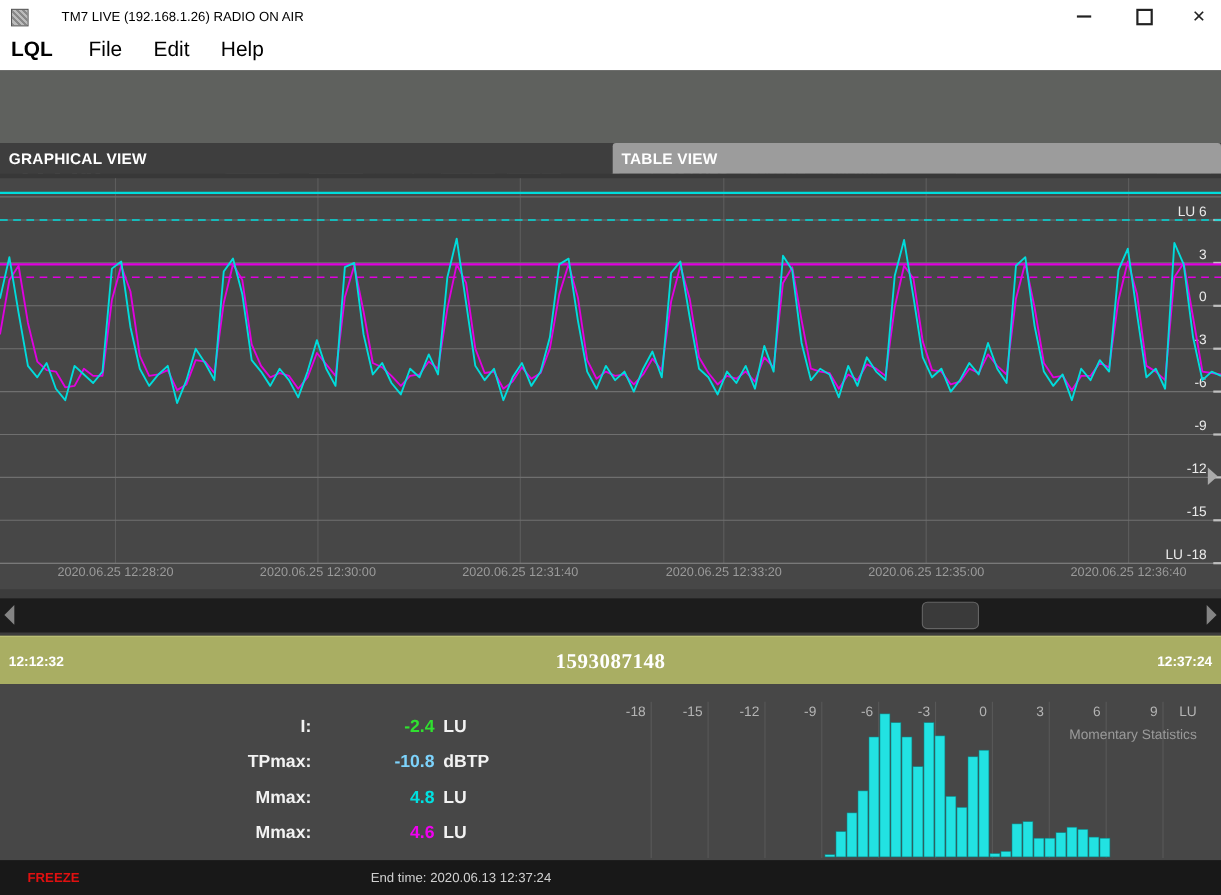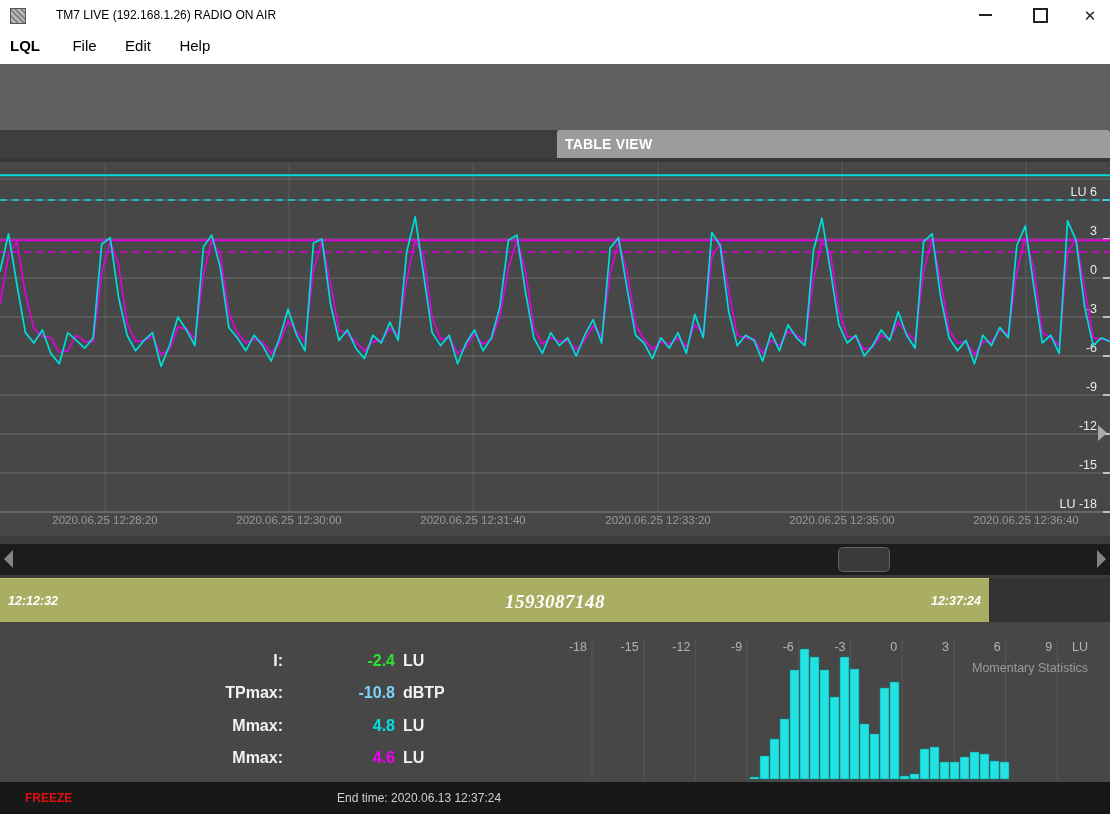--- a/index.html
+++ b/index.html
@@ -13,21 +13,21 @@
     background:repeating-linear-gradient(45deg,#888 0 2px,#bbb 2px 4px);}
   .title-text{left:32px;top:0;height:30px;line-height:30px;font-size:12px;color:#000;margin-left:24px;}
   .winbtn{top:0;width:34px;height:30px;display:flex;align-items:center;justify-content:center;cursor:default;}
   .winbtn.min{left:968px;}.winbtn.max{left:1023px;}.winbtn.cls{left:1073px;}
   .glyph-min{width:13px;height:2px;background:#222;}
   .glyph-max{width:11px;height:11px;border:2px solid #222;}
   .glyph-cls{font-size:15px;color:#222;line-height:15px;}
 
   
   .menubar{left:0;top:30px;width:1110px;height:34px;background:#fff;}
-  .menu-item{display:inline-block;height:34px;line-height:32px;font-size:15px;color:#000;padding:0 12px;}
+  .menu-item{display:inline-block;height:34px;line-height:32px;font-size:19px;color:#000;padding:0 12px;}
   .menu-item.first{font-weight:bold;padding-left:10px;padding-right:16px;}
 
   
   .toolbar{left:0;top:64px;width:1110px;height:66px;background:#5f615e;}
   .logo{left:18px;top:80px;font-size:31px;font-weight:900;color:#fff;letter-spacing:2px;
         transform:skewX(-6deg);font-family:"Liberation Sans",sans-serif;}
   .logo-red{left:64px;top:84px;width:9px;height:8px;background:#e01818;}
   .tbtn{top:74px;width:47px;height:47px;border-radius:8px;border:1px solid #cacaca;
         background:linear-gradient(#b9b9b9,#919191);
         box-shadow:inset 0 1px 0 #d9d9d9,0 1px 2px rgba(0,0,0,.45);
@@ -55,21 +55,21 @@
   .scroll-wrap{left:0;top:536px;width:1110px;height:42px;background:#3c3c3c;}
   .scroll-track{position:absolute;left:0;top:8px;width:1110px;height:31px;background:#1c1c1c;}
   .scroll-arrow{position:absolute;top:6px;width:0;height:0;border-top:9px solid transparent;
         border-bottom:9px solid transparent;}
   .scroll-arrow.left{left:4px;border-right:9px solid #848484;}
   .scroll-arrow.right{right:4px;border-left:9px solid #848484;}
   .scroll-thumb{position:absolute;left:838px;top:3px;width:50px;height:23px;background:#3a3a3a;
         border:1px solid #646464;border-radius:5px;}
 
   
-  .olivebar{left:0;top:578px;width:989px;height:44px;background:#a9ae63;border-top:1px solid #bcc178;box-sizing:border-box;font-style:italic;}
+  .olivebar{left:0;top:578px;width:1110px;height:44px;background:#a9ae63;border-top:1px solid #bcc178;box-sizing:border-box;}
   .olive-left{position:absolute;left:8px;top:0;height:44px;line-height:44px;font-size:12.5px;font-weight:bold;color:#fff;}
   .olive-center{position:absolute;left:0;width:1110px;top:0;height:44px;line-height:46px;text-align:center;
         font-family:"Liberation Serif",serif;font-size:19px;font-weight:bold;color:#fff;letter-spacing:.5px;}
   .olive-right{position:absolute;right:8px;top:0;height:44px;line-height:44px;font-size:12.5px;font-weight:bold;color:#fff;}
 
   
   .stats-panel{left:0;top:622px;width:1110px;height:160px;background:#474747;}
   .srow{position:absolute;left:0;width:520px;height:22px;font-size:16px;font-weight:bold;color:#f2f2f2;}
   .slabel{position:absolute;left:0;width:283px;text-align:right;}
   .sval{position:absolute;left:290px;width:105px;text-align:right;}
@@ -148,20 +148,21 @@
     <div class="cbar" style="background: rgb(224, 0, 224);"></div>
     <span class="lbl">S</span>
   </div>
   <div class="abs tbtn meter" style="left:1052px">
     <div class="cbar" style="background: rgb(44, 212, 44);"></div>
     <span class="lbl">I</span>
   </div>
 </div>
 
 <div class="abs tabstrip">
+  <div class="abs tab graphical">GRAPHICAL VIEW</div>
   <div class="abs tab table">TABLE VIEW</div>
 </div>
 
 <div class="abs chart-region">
   <svg id="chartsvg" width="1110" height="378" viewBox="0 0 1110 378">
       <rect x="0" y="0" width="1110" height="378" fill="#474747"></rect>
       <rect x="0" y="0" width="1110" height="4" fill="#383838"></rect>
       <line x1="105" y1="4" x2="105" y2="354" stroke="#5d5d5d" stroke-width="1"></line>
       <line x1="289" y1="4" x2="289" y2="354" stroke="#5d5d5d" stroke-width="1"></line>
       <line x1="473" y1="4" x2="473" y2="354" stroke="#5d5d5d" stroke-width="1"></line>

